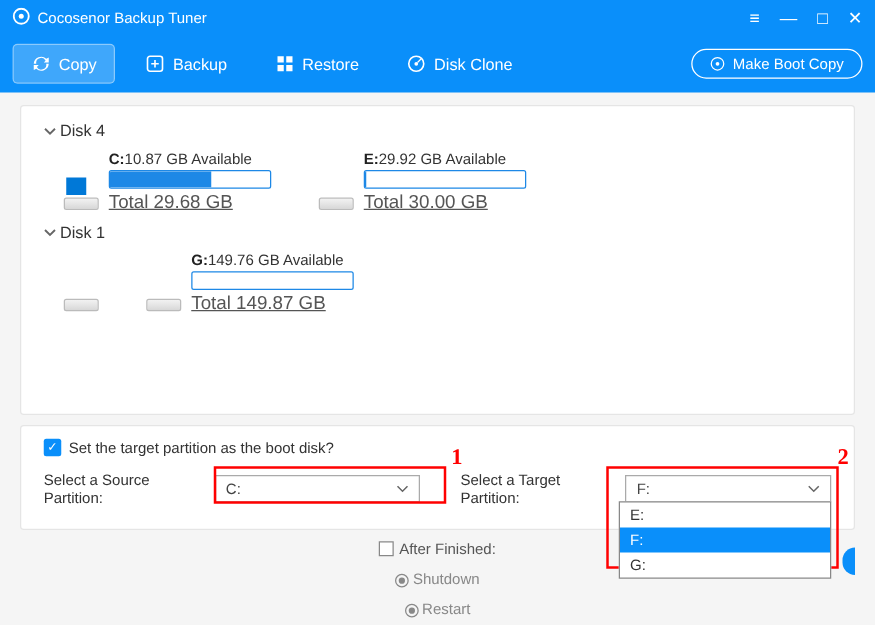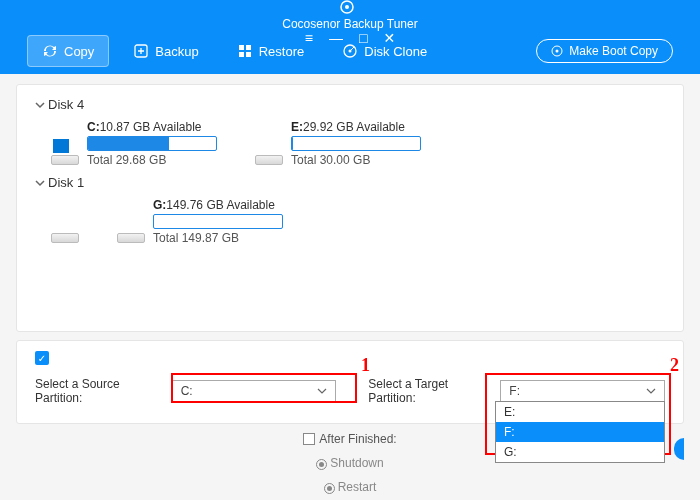--- a/index.html
+++ b/index.html
@@ -1,41 +1,41 @@
 <!DOCTYPE html>
 <html><head>
 <meta charset="utf-8">
 <style>
 * { margin: 0; padding: 0; box-sizing: border-box; font-family: -apple-system, "Segoe UI", Arial, sans-serif; }
 body { width: 700px; height: 500px; background: #f5f5f5; position: relative; }
-.titlebar { height: 28px; background: #0a8ffa; display: flex; align-items: center; padding: 0 10px; color: #fff; font-size: 12px; flex-direction: column; }
+.titlebar { height: 28px; background: #0a8ffa; display: flex; align-items: center; padding: 0 10px; color: #fff; font-size: 12px; }
 .titlebar .logo-icon { margin-right: 6px; }
 .titlebar .title-text { flex: 1; font-weight: 500; }
 .titlebar .win-btns { display: flex; gap: 16px; align-items: center; }
 .titlebar .win-btns span { cursor: pointer; font-size: 14px; line-height: 1; }
-.toolbar { height: 46px; background: #0a8ffa; display: flex; align-items: center; padding: 0 27px; gap: 10px; }
+.toolbar { height: 46px; background: #0a8ffa; display: flex; align-items: center; padding: 0 10px; gap: 10px; }
 .tool-btn { display: flex; align-items: center; gap: 6px; color: #fff; font-size: 13px; padding: 7px 14px; border-radius: 4px; cursor: pointer; }
 .tool-btn.active { background: #3fa7fb; border: 1px solid rgba(255,255,255,.4); }
 .tool-btn svg, .tool-btn .ic { width: 16px; height: 16px; }
 .toolbar .spacer { flex: 1; }
 .boot-disk { border: 1px solid #fff; border-radius: 14px; padding: 4px 14px; color: #fff; font-size: 12px; display: flex; align-items: center; gap: 6px; cursor: pointer; }
 .main-pane { margin: 10px 16px 8px 16px; background: #fff; border: 1px solid #e5e5e5; border-radius: 3px; padding: 4px 18px 14px 18px; height: 248px; }
 .disk-head { display: flex; align-items: center; gap: 3px; color: #333; font-size: 13px; margin: 8px 0 4px 0; cursor: pointer; }
 .partitions-row { display: flex; gap: 38px; padding-left: 16px; }
 .part { display: flex; gap: 8px; align-items: flex-end; padding-top: 4px; }
 .drive-ic { width: 28px; height: 28px; margin-top: 4px; }
 .drive-ic .box { width: 28px; height: 10px; background: linear-gradient(#f2f2f2,#d8d8d8); border: 1px solid #bbb; border-radius: 2px; margin-top: 16px; }
 .drive-ic.win::before { content:""; display:block; width:16px; height:14px; background:#0078d7; margin-left:2px; position:absolute; }
 .drive-ic.win { position: relative; }
 .part-info { display: flex; flex-direction: column; }
 .part-label { font-size: 12px; color: #333; }
 .part-label b { font-weight: 600; color: #222; }
 .usage-bar { width: 130px; height: 15px; border: 1px solid #1d88e6; border-radius: 2px; margin: 2px 0 2px 0; background: #fff; overflow: hidden; }
 .usage-fill { height: 100%; background: #1d88e6; }
-.part-total { font-size: 12px; color: #555; }
+.part-total { font-size: 15px; color: #555; text-decoration: underline; }
 .bottom-pane { margin: 0 16px 8px 16px; background: #fff; border: 1px solid #e5e5e5; border-radius: 3px; padding: 10px 18px 18px 18px; position: relative; }
 .chk-row { display: flex; align-items: center; gap: 6px; font-size: 12px; color: #333; margin-bottom: 12px; }
 .chk { width: 14px; height: 14px; background: #0a8ffa; display: flex; align-items: center; justify-content: center; color: #fff; font-size: 10px; border-radius: 2px; }
 .sel-row { display: flex; align-items: center; gap: 6px; font-size: 12px; color: #333; }
 .sel-group { display: flex; align-items: center; gap: 6px; }
 .combo { width: 170px; height: 22px; border: 1px solid #aaa; display: flex; align-items: center; justify-content: space-between; padding: 0 8px; font-size: 12px; color: #444; background: #fff; cursor: pointer; }
 .sel-row .gap { flex: 1; min-width: 20px; }
 .red-frame { position: absolute; border: 2px solid red; pointer-events: none; }
 .red-num { position: absolute; color: red; font-weight: 700; font-size: 18px; font-family: Georgia, serif; pointer-events: none; }
 .dropdown { position: absolute; top: 60px; right: 18px; width: 170px; background: #fff; border: 1px solid #888; font-size: 12px; z-index: 2; }
@@ -167,20 +167,21 @@
           </div>
         <span class="part-total">Total 149.87 GB</span>
       </div>
     </div>
   </div>
 </div>
 
 <div class="bottom-pane">
   <div class="chk-row">
     <div class="chk">✓</div>
+    <span>Set the target partition as the boot disk?</span>
   </div>
   <div class="sel-row">
     <div class="sel-group">
       <span>Select a Source Partition:</span>
       <div class="combo">
         <span>C:</span>
         <svg width="10" height="10" viewBox="0 0 10 10">
             <path d="M1 3l4 4 4-4" fill="none" stroke="#666" stroke-width="1.2"></path>
           </svg>
       </div>

